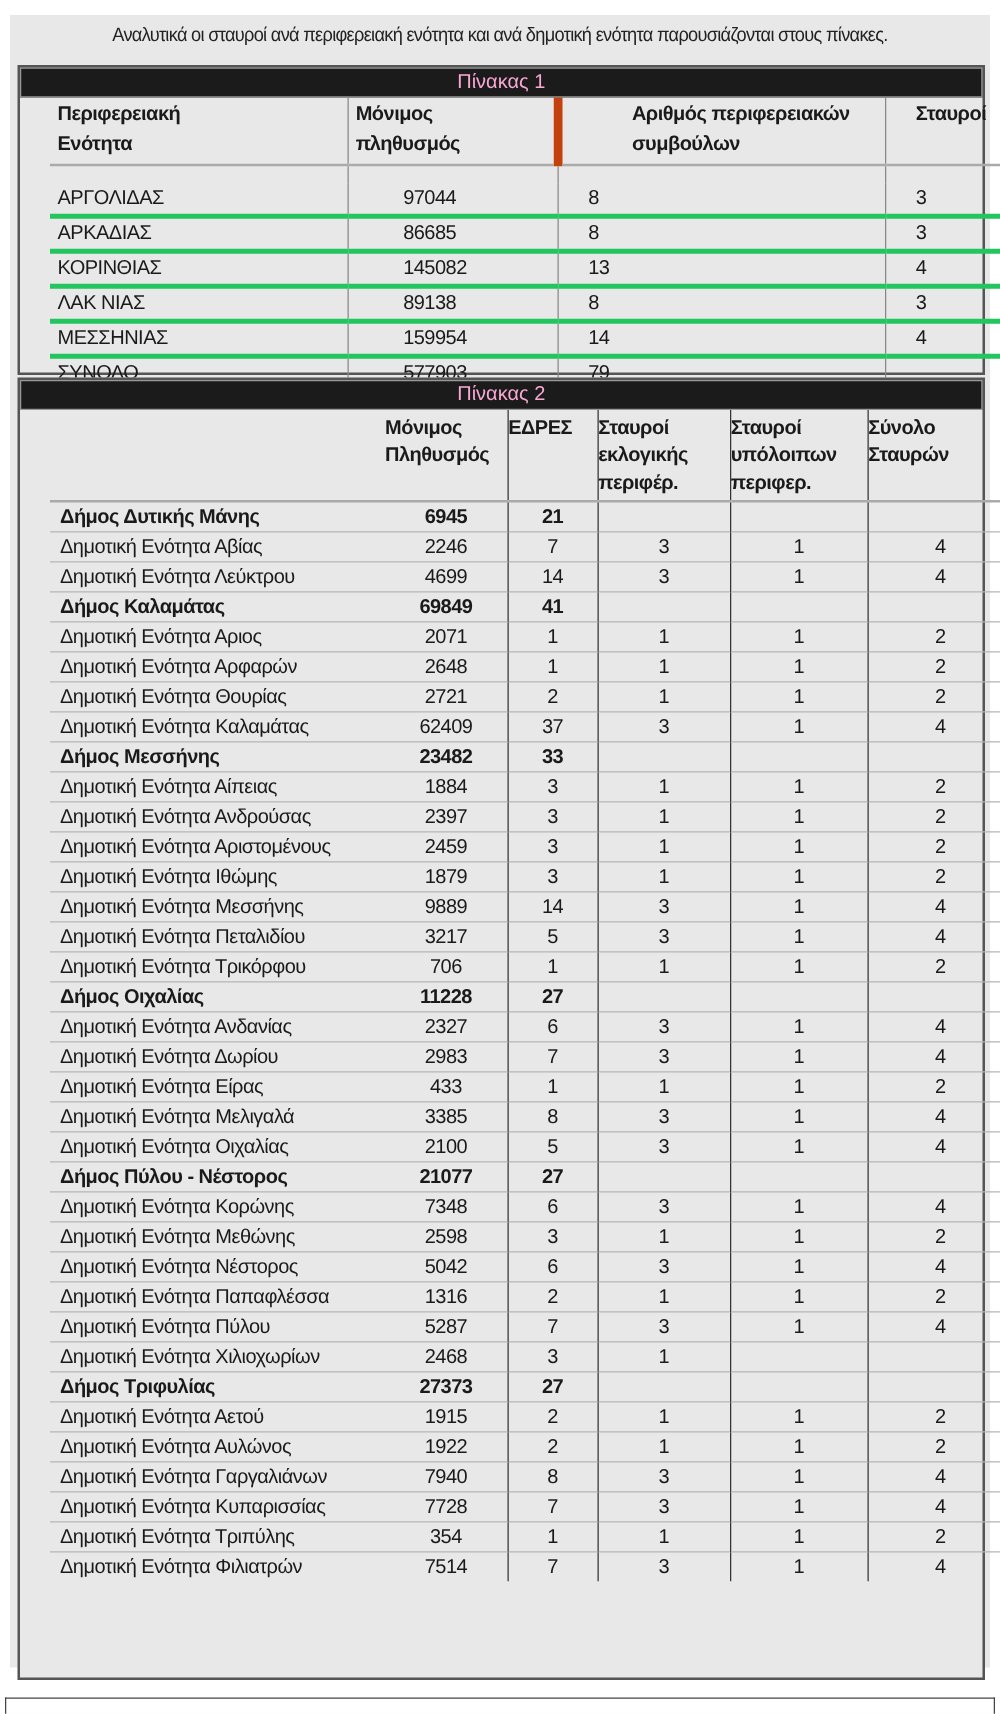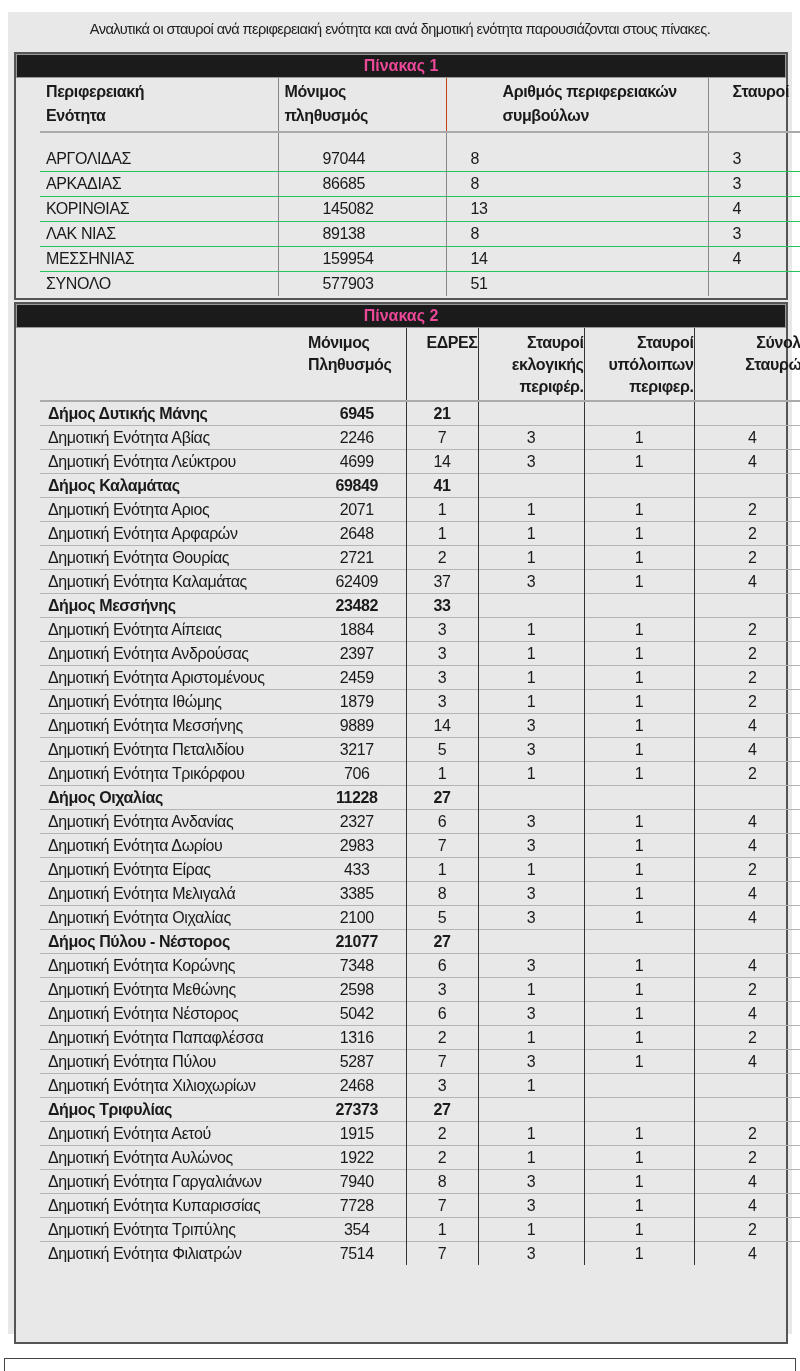--- a/index.html
+++ b/index.html
@@ -4,38 +4,38 @@
 <style>
   html, body { margin: 0; padding: 0; background: #ffffff; }
   body { width: 800px; height: 1371px; position: relative; overflow: hidden;
          font-family: "Liberation Sans", sans-serif; color: #1a1a1a; }
   .panel { position: absolute; left: 8px; top: 12px; width: 784px; height: 1322px;
            background: #e8e8e8; }
   .intro { position: absolute; left: 0; top: 8px; width: 784px; text-align: center;
            font-size: 15.5px; letter-spacing: -0.6px; color: #222; transform: scaleX(0.94); transform-origin: center; }
   .tbl { position: absolute; left: 6px; width: 774px; border: 2px solid #555;
          background: #e8e8e8; box-sizing: border-box; }
-  .tbl-title { background: #1b1b1b; color: #ec4899; text-align: center; font-weight: bold;
+  .tbl-title { background: #1b1b1b; color: #f9a8d4; text-align: center; font-weight: normal;
                font-size: 16px; height: 22px; line-height: 22px; border: 1px solid #999; }
   table { border-collapse: collapse; width: 100%; table-layout: fixed; margin-left: 24px; }
   td, th { padding: 0; font-size: 16px; letter-spacing: -0.4px; vertical-align: bottom; }
   
   #t1 { top: 40px; height: 248px; }
   #t1 th { text-align: left; font-weight: bold; font-size: 16px; line-height: 24px;
            padding: 2px 0 3px 6px; vertical-align: top; border-bottom: 2px solid #aaa; }
-  #t1 td { height: 24px; line-height: 24px; padding-left: 6px; border-top: 1px solid #22c55e; }
+  #t1 td { height: 24px; line-height: 24px; padding-left: 6px; border-top: 4px solid #22c55e; }
   #t1 .c2 { border-left: 1px solid #888; padding-left: 44px; }
   #t1 .c3 { border-left: 1px solid #888; padding-left: 24px; }
   #t1 .c4 { border-left: 1px solid #888; padding-left: 24px; }
   #t1 tr.spacer td { height: 14px; border-top: none; }
   #t1 tr.first td { border-top: none; }
   #t1 tr.total td { font-weight: normal; }
   
   #t2 { top: 290px; height: 1042px; }
-  #t2 th { font-weight: bold; font-size: 16px; line-height: 22px; text-align: right;
+  #t2 th { font-weight: bold; font-size: 16px; line-height: 22px; text-align: left;
            vertical-align: top; padding: 4px 0 2px 0; border-bottom: 2px solid #aaa; }
   #t2 td { height: 23px; line-height: 23px; border-top: 1px solid #b5b5b5; text-align: center; }
   #t2 td.name { text-align: left; padding-left: 8px; }
   #t2 td.pop { text-align: center; padding-left: 4px; }
   #t2 th.pop { text-align: left; padding-left: 4px; }
   #t2 .vb { border-left: 1px solid #333; }
   #t2 tr.group td { font-weight: bold; }
   #t2 tr.first td { border-top: none; }
   .footer-box { position: absolute; left: 4px; top: 1358px; width: 792px; height: 20px;
                 border: 1px solid #444; box-sizing: border-box; border-bottom: none; }
@@ -58,21 +58,21 @@
       <thead>
         <tr>
           <th class="c1h">
             <div>Περιφερειακή</div>
             <div>Ενότητα</div>
           </th>
           <th style="border-left:1px solid #888;">
             <div>Μόνιμος</div>
             <div>πληθυσμός</div>
           </th>
-          <th style="border-left:1px solid #c2410c;padding-left:56px;">
+          <th style="border-left:7px solid #c2410c;padding-left:56px;">
             <div>Αριθμός περιφερειακών</div>
             <div>συμβούλων</div>
           </th>
           <th style="border-left:1px solid #888;padding-left:24px;">
             <div>Σταυροί</div>
           </th>
         </tr>
       </thead>
       <tbody id="t1-body">
         <tr class="spacer">
@@ -107,21 +107,21 @@
           </tr>
           <tr class="">
             <td class="c1x">ΜΕΣΣΗΝΙΑΣ</td>
             <td class="c2">159954</td>
             <td class="c3">14</td>
             <td class="c4">4</td>
           </tr>
           <tr class="total">
             <td class="c1x">ΣΥΝΟΛΟ</td>
             <td class="c2">577903</td>
-            <td class="c3">51</td>
+            <td class="c3">79</td>
             <td class="c4"></td>
           </tr>
         </tbody>
     </table>
   </div>
 
   <div class="tbl" id="t2">
     <div class="tbl-title">Πίνακας 2</div>
     <table>
       <colgroup>

